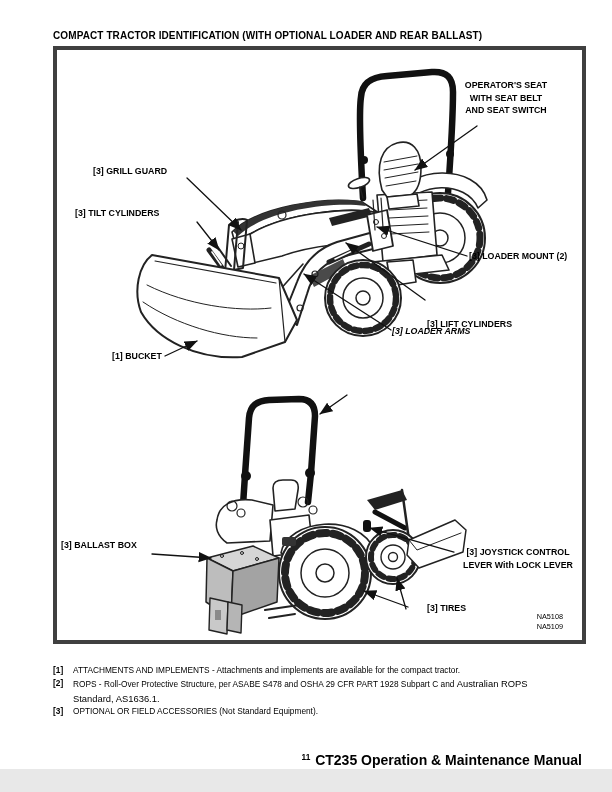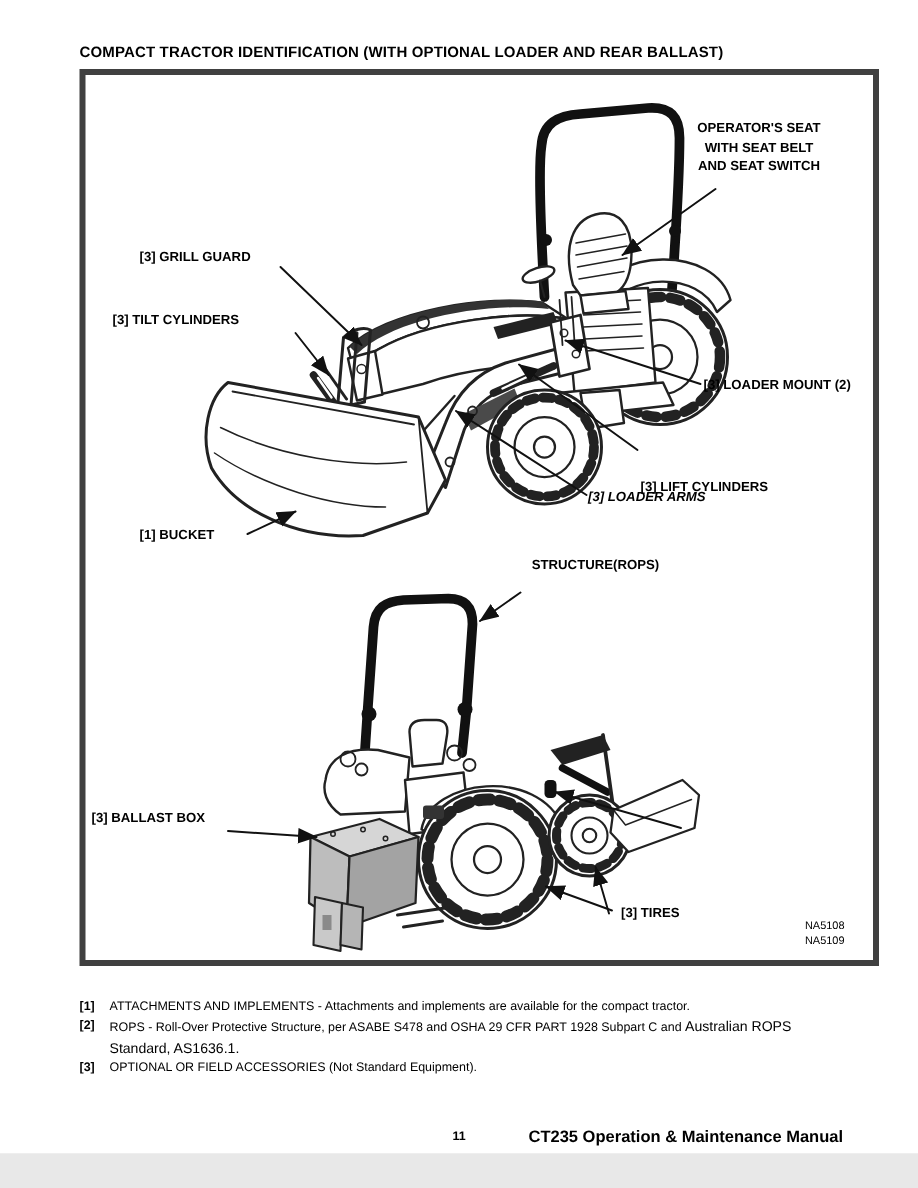--- a/index.html
+++ b/index.html
@@ -12,21 +12,21 @@
   .callout{position:absolute;font-size:8.8px;font-weight:bold;line-height:12.5px;white-space:nowrap;}
   .center{text-align:center;}
   .codes{position:absolute;right:19px;top:562px;font-size:7.3px;font-weight:normal;line-height:10px;text-align:right;}
   .footnotes{position:absolute;left:53px;top:664px;width:530px;font-size:8.3px;line-height:13.4px;}
   .fn-row{display:flex;align-items:flex-start;}
   .fn-marker{flex:0 0 20px;font-weight:bold;}
   .fn-body{flex:1;}
   .fn-large{font-size:9.4px;}
   .fn-line2{font-size:9.4px;}
   .footer-page{position:absolute;left:0;top:752px;width:612px;text-align:center;font-size:8.3px;font-weight:bold;}
-  .footer-manual{position:absolute;right:50px;top:752px;font-size:11px;font-weight:bold;white-space:nowrap;}
+  .footer-manual{position:absolute;right:30px;top:752px;font-size:14px;font-weight:bold;white-space:nowrap;}
 </style>
 </head>
 <body>
 
 <div class="page">
 
   <div class="title">COMPACT TRACTOR IDENTIFICATION (WITH OPTIONAL LOADER AND REAR BALLAST)</div>
 
   <div class="figure-box">
 
@@ -176,26 +176,29 @@
     <div class="callout center" style="left:393px;top:29px;width:112px;">
       <div>OPERATOR'S SEAT</div>
       <div>WITH SEAT BELT</div>
       <div>AND SEAT SWITCH</div>
     </div>
     <div class="callout" style="left:36px;top:115px;text-align:center;">[3] GRILL GUARD</div>
     <div class="callout" style="left:18px;top:157px;">[3] TILT CYLINDERS</div>
     <div class="callout" style="left:412px;top:200px;">[3] LOADER MOUNT (2)</div>
     <div class="callout" style="left:370px;top:247px;margin-top:21px;">[3] LIFT CYLINDERS</div>
     <div class="callout" style="left:335px;top:275px;font-style:italic;">[3] LOADER ARMS</div>
-    <div class="callout" style="left:36px;top:300px;">[1] BUCKET</div>
+    <div class="callout" style="left:55px;top:300px;">[1] BUCKET</div>
     <div class="callout center" style="left:260px;top:320px;width:160px;">
-      <div>STRUCTURE(ROPS)</div>
     </div>
     <div class="callout" style="left:4px;top:489px;">[3] BALLAST BOX</div>
-    <div class="callout" style="left:357px;top:552px;">[3] TIRES</div>
+    <div class="callout center" style="left:390px;top:496px;width:142px;">
+      <div>[3] JOYSTICK CONTROL</div>
+      <div>LEVER With LOCK LEVER</div>
+    </div>
+    <div class="callout" style="left:370px;top:552px;">[3] TIRES</div>
 
     <div class="codes">
       <div>NA5108</div>
       <div>NA5109</div>
     </div>
   </div>
 
   <div class="footnotes">
     <div class="fn-row">
       <span class="fn-marker">[1]</span>

